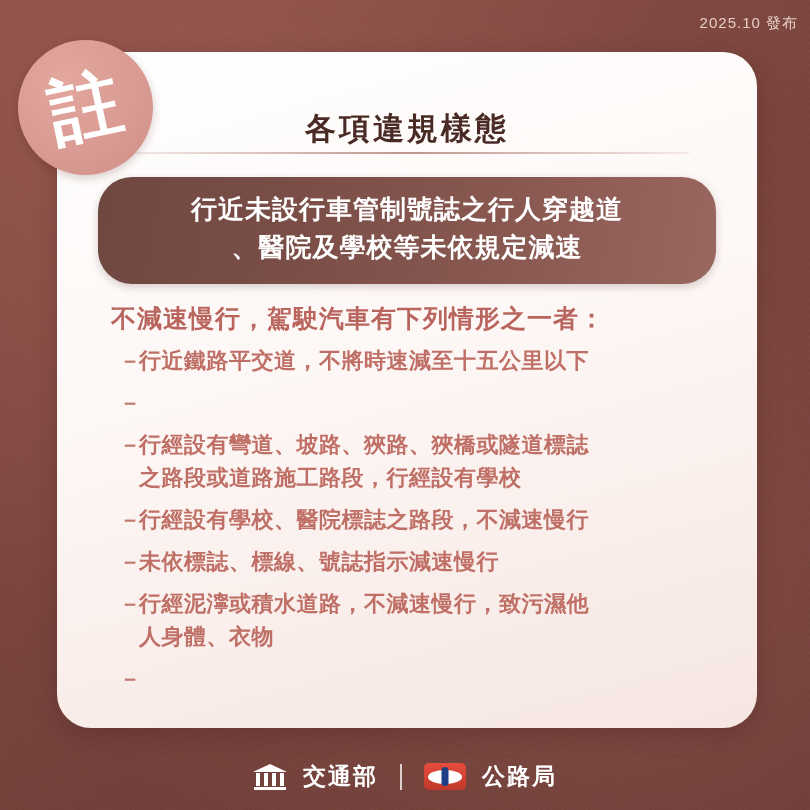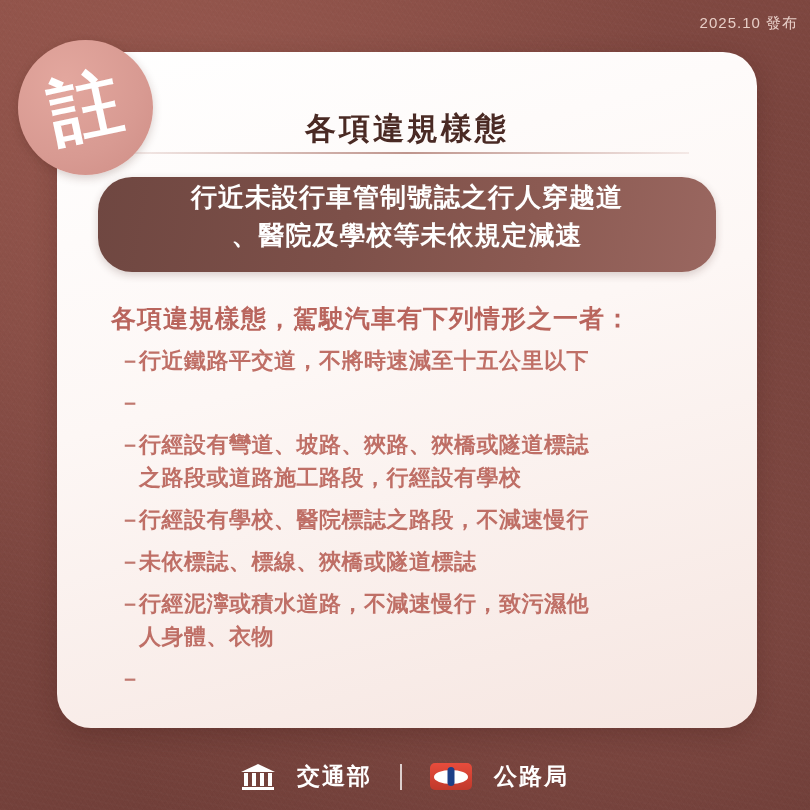--- a/index.html
+++ b/index.html
@@ -94,21 +94,21 @@
     transform: rotate(-12deg);
     letter-spacing: 0;
   }
   .banner {
     position: absolute;
     left: 41px;
     top: 125px;
     width: 618px;
     border-radius: 34px;
     background: linear-gradient(100deg, #6f4741 0%, #7d5049 40%, #8b5a52 70%, #9a6760 100%);
-    padding: 2px 26px 18px 26px;
+    padding: 14px 26px 18px 26px;
     box-sizing: border-box;
     box-shadow: 0 3px 9px rgba(60,25,20,0.2);
   }
   .banner-line {
     color: #ffffff;
     font-size: 26px;
     font-weight: bold;
     text-align: center;
     letter-spacing: 1px;
     line-height: 1.45;
@@ -150,21 +150,21 @@
     white-space: pre-line;
   }
   .footer {
     position: absolute;
     left: 0;
     bottom: 18px;
     width: 100%;
     display: flex;
     align-items: center;
     justify-content: center;
-    gap: 22px;
+    gap: 16px;
   }
   .footer-label {
     color: #ffffff;
     font-size: 23px;
     font-weight: bold;
     letter-spacing: 2px;
   }
   .footer-sep {
     width: 2px;
     height: 26px;
@@ -235,42 +235,42 @@
 
   <div class="card">
     <div class="card-title">各項違規樣態</div>
     <div class="title-rule"></div>
 
     <div class="banner">
       <div class="banner-line">行近未設行車管制號誌之行人穿越道</div>
       <div class="banner-line">、醫院及學校等未依規定減速</div>
     </div>
 
-    <div class="lead">各項違規樣態，駕駛汽車有下列情形之一者：</div>
+    <div class="lead">不減速慢行，駕駛汽車有下列情形之一者：</div>
 
     <div class="items">
       <div class="item">
         <div class="dash">－</div>
         <div class="item-text">行近鐵路平交道，不將時速減至十五公里以下</div>
       </div>
       <div class="item">
         <div class="dash">－</div>
       </div>
       <div class="item">
         <div class="dash">－</div>
         <div class="item-text">行經設有彎道、坡路、狹路、狹橋或隧道標誌
 之路段或道路施工路段，行經設有學校</div>
       </div>
       <div class="item">
         <div class="dash">－</div>
         <div class="item-text">行經設有學校、醫院標誌之路段，不減速慢行</div>
       </div>
       <div class="item">
         <div class="dash">－</div>
-        <div class="item-text">未依標誌、標線、狹橋或隧道標誌</div>
+        <div class="item-text">未依標誌、標線、號誌指示減速慢行</div>
       </div>
       <div class="item">
         <div class="dash">－</div>
         <div class="item-text">行經泥濘或積水道路，不減速慢行，致污濕他
 人身體、衣物</div>
       </div>
       <div class="item">
         <div class="dash">－</div>
       </div>
     </div>

